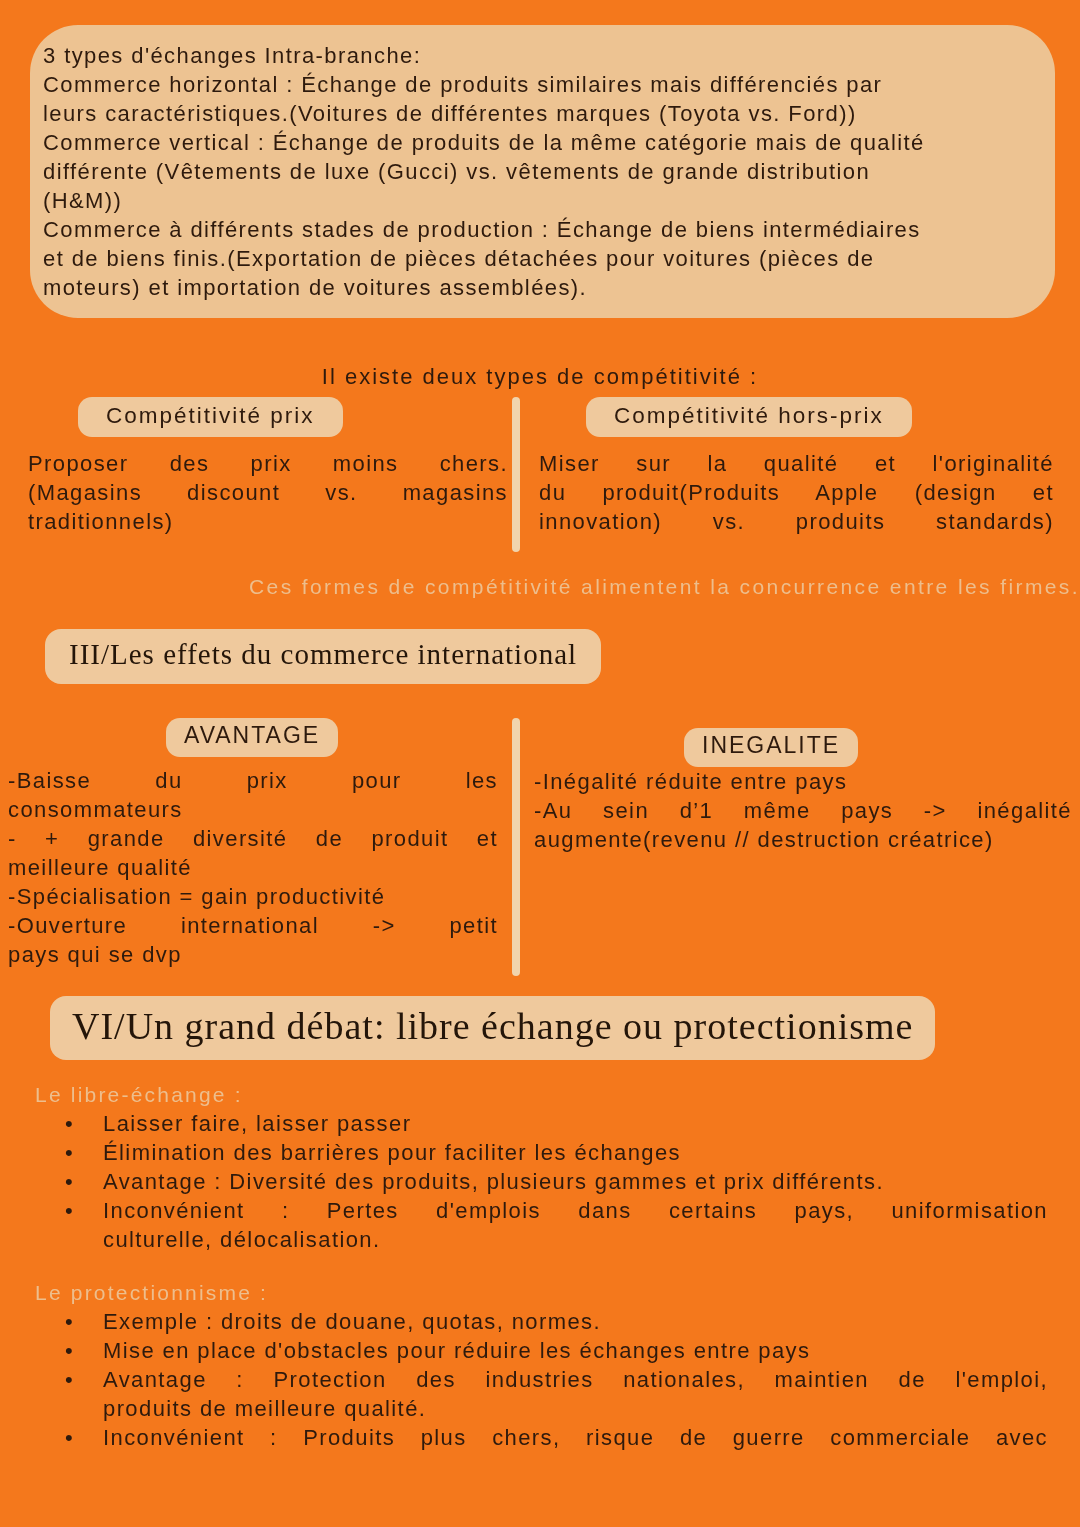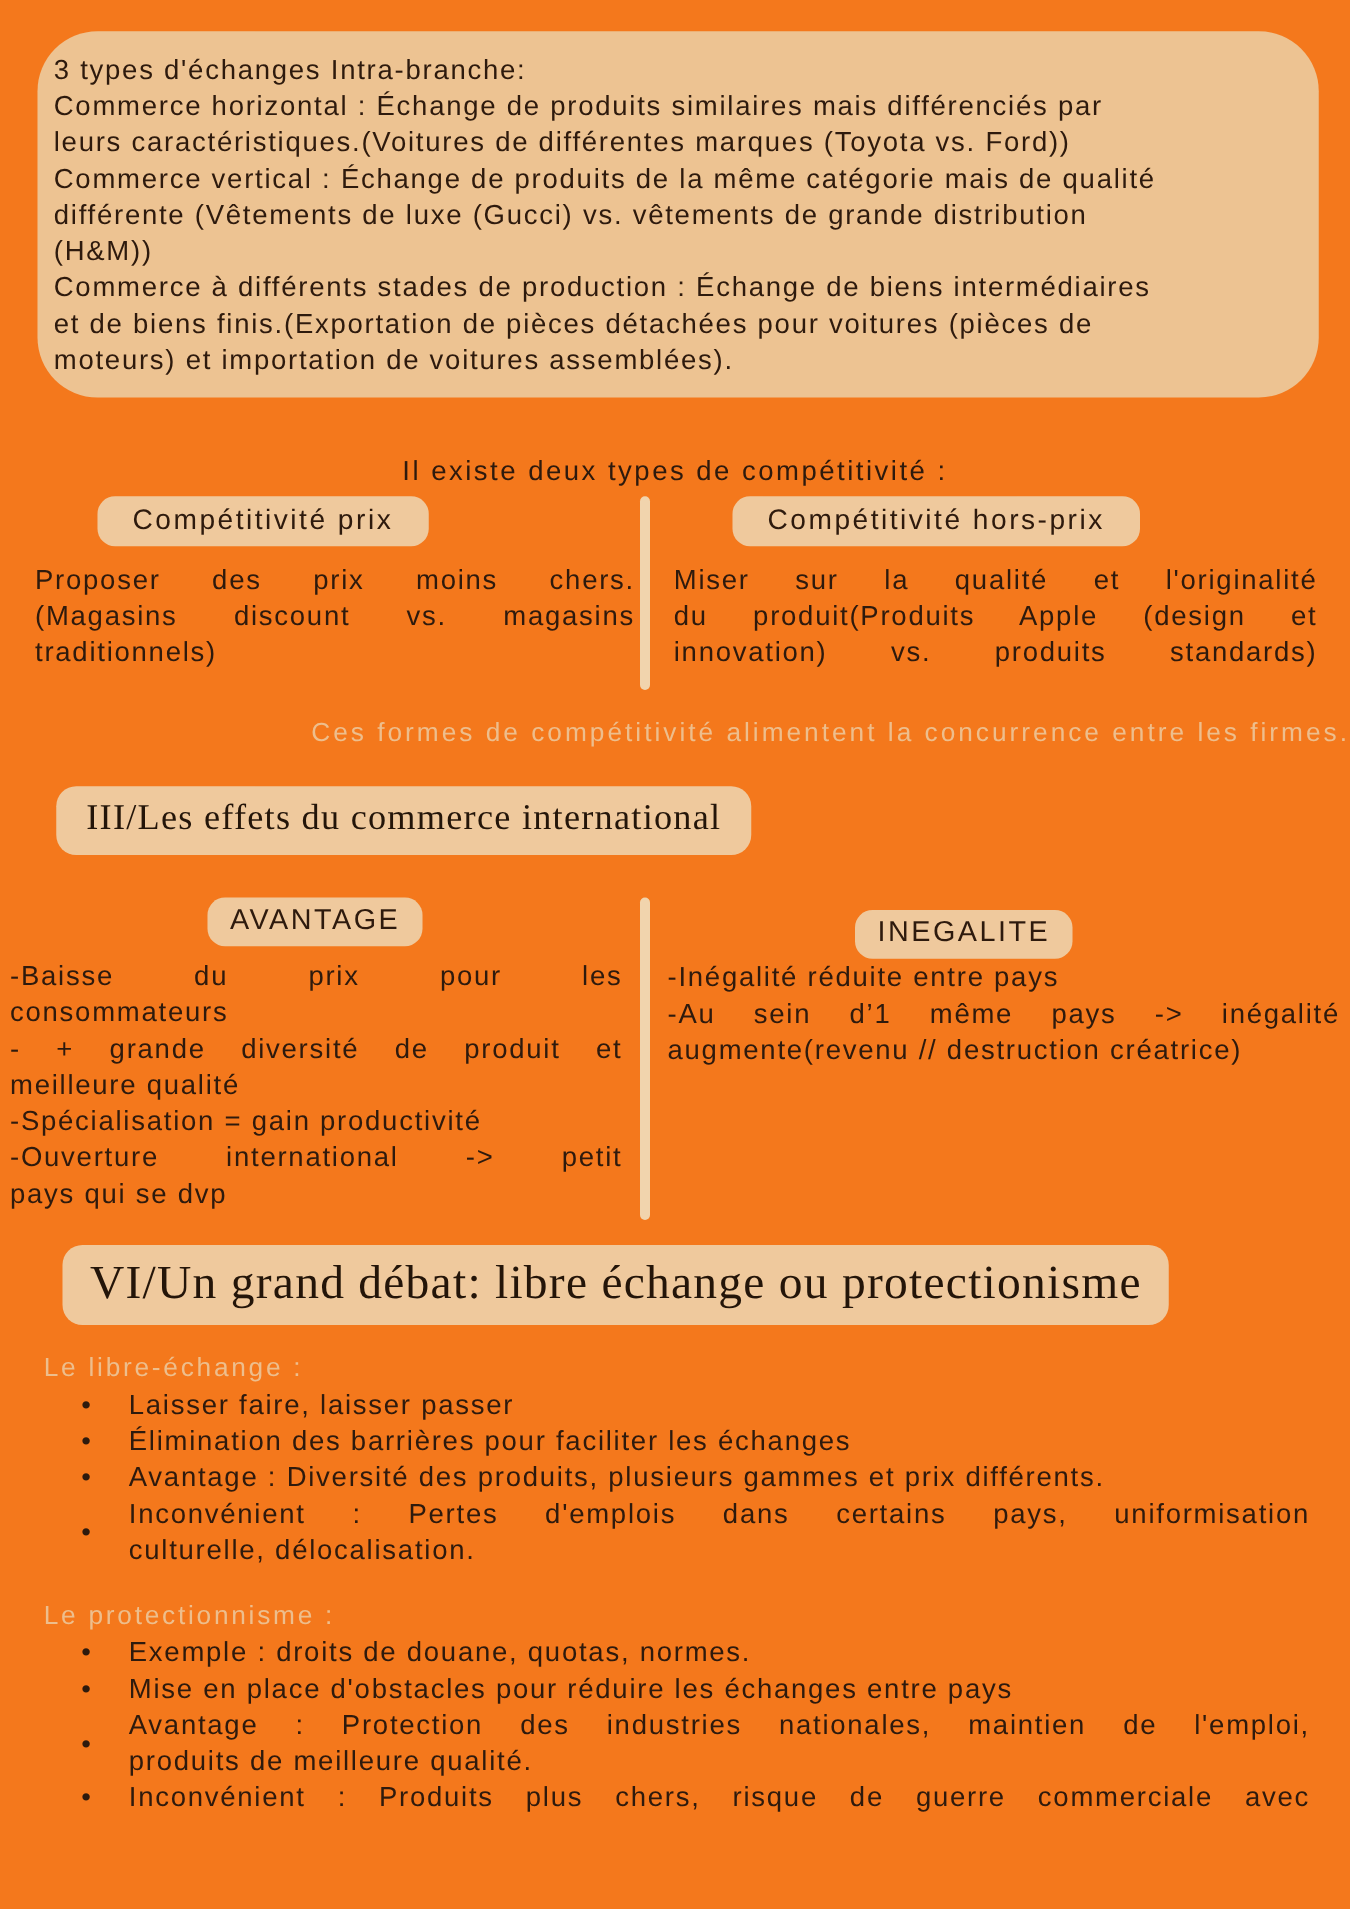--- a/index.html
+++ b/index.html
@@ -53,21 +53,21 @@
   .effects .left .pill{margin-left:158px}
   .effects .right .pill{margin-top:10px;margin-left:150px}
   .effects .left .body{margin-top:9px}
   .effects .right .body{}
 
   .list-block{padding:0 32px 0 35px}
   .lb1{margin-top:20px}
   .lb2{margin-top:24px}
   .list-title{color:var(--text-light,#EDBE8D);font-size:21px;letter-spacing:2.2px;line-height:29px}
   .items{padding-left:30px}
-  .item{display:flex;align-items:center}
+  .item{display:flex;align-items:flex-start}
   .item::before{content:"\2022";flex:0 0 38px;font-size:22px;line-height:29px;color:var(--text-dark,#2E1A0D)}
   .itext{flex:1;min-width:0}
 </style>
 </head>
 <body>
 
 <div>
 
   <section class="intro-box">
     <div class="line">3 types d'échanges Intra-branche:</div>

